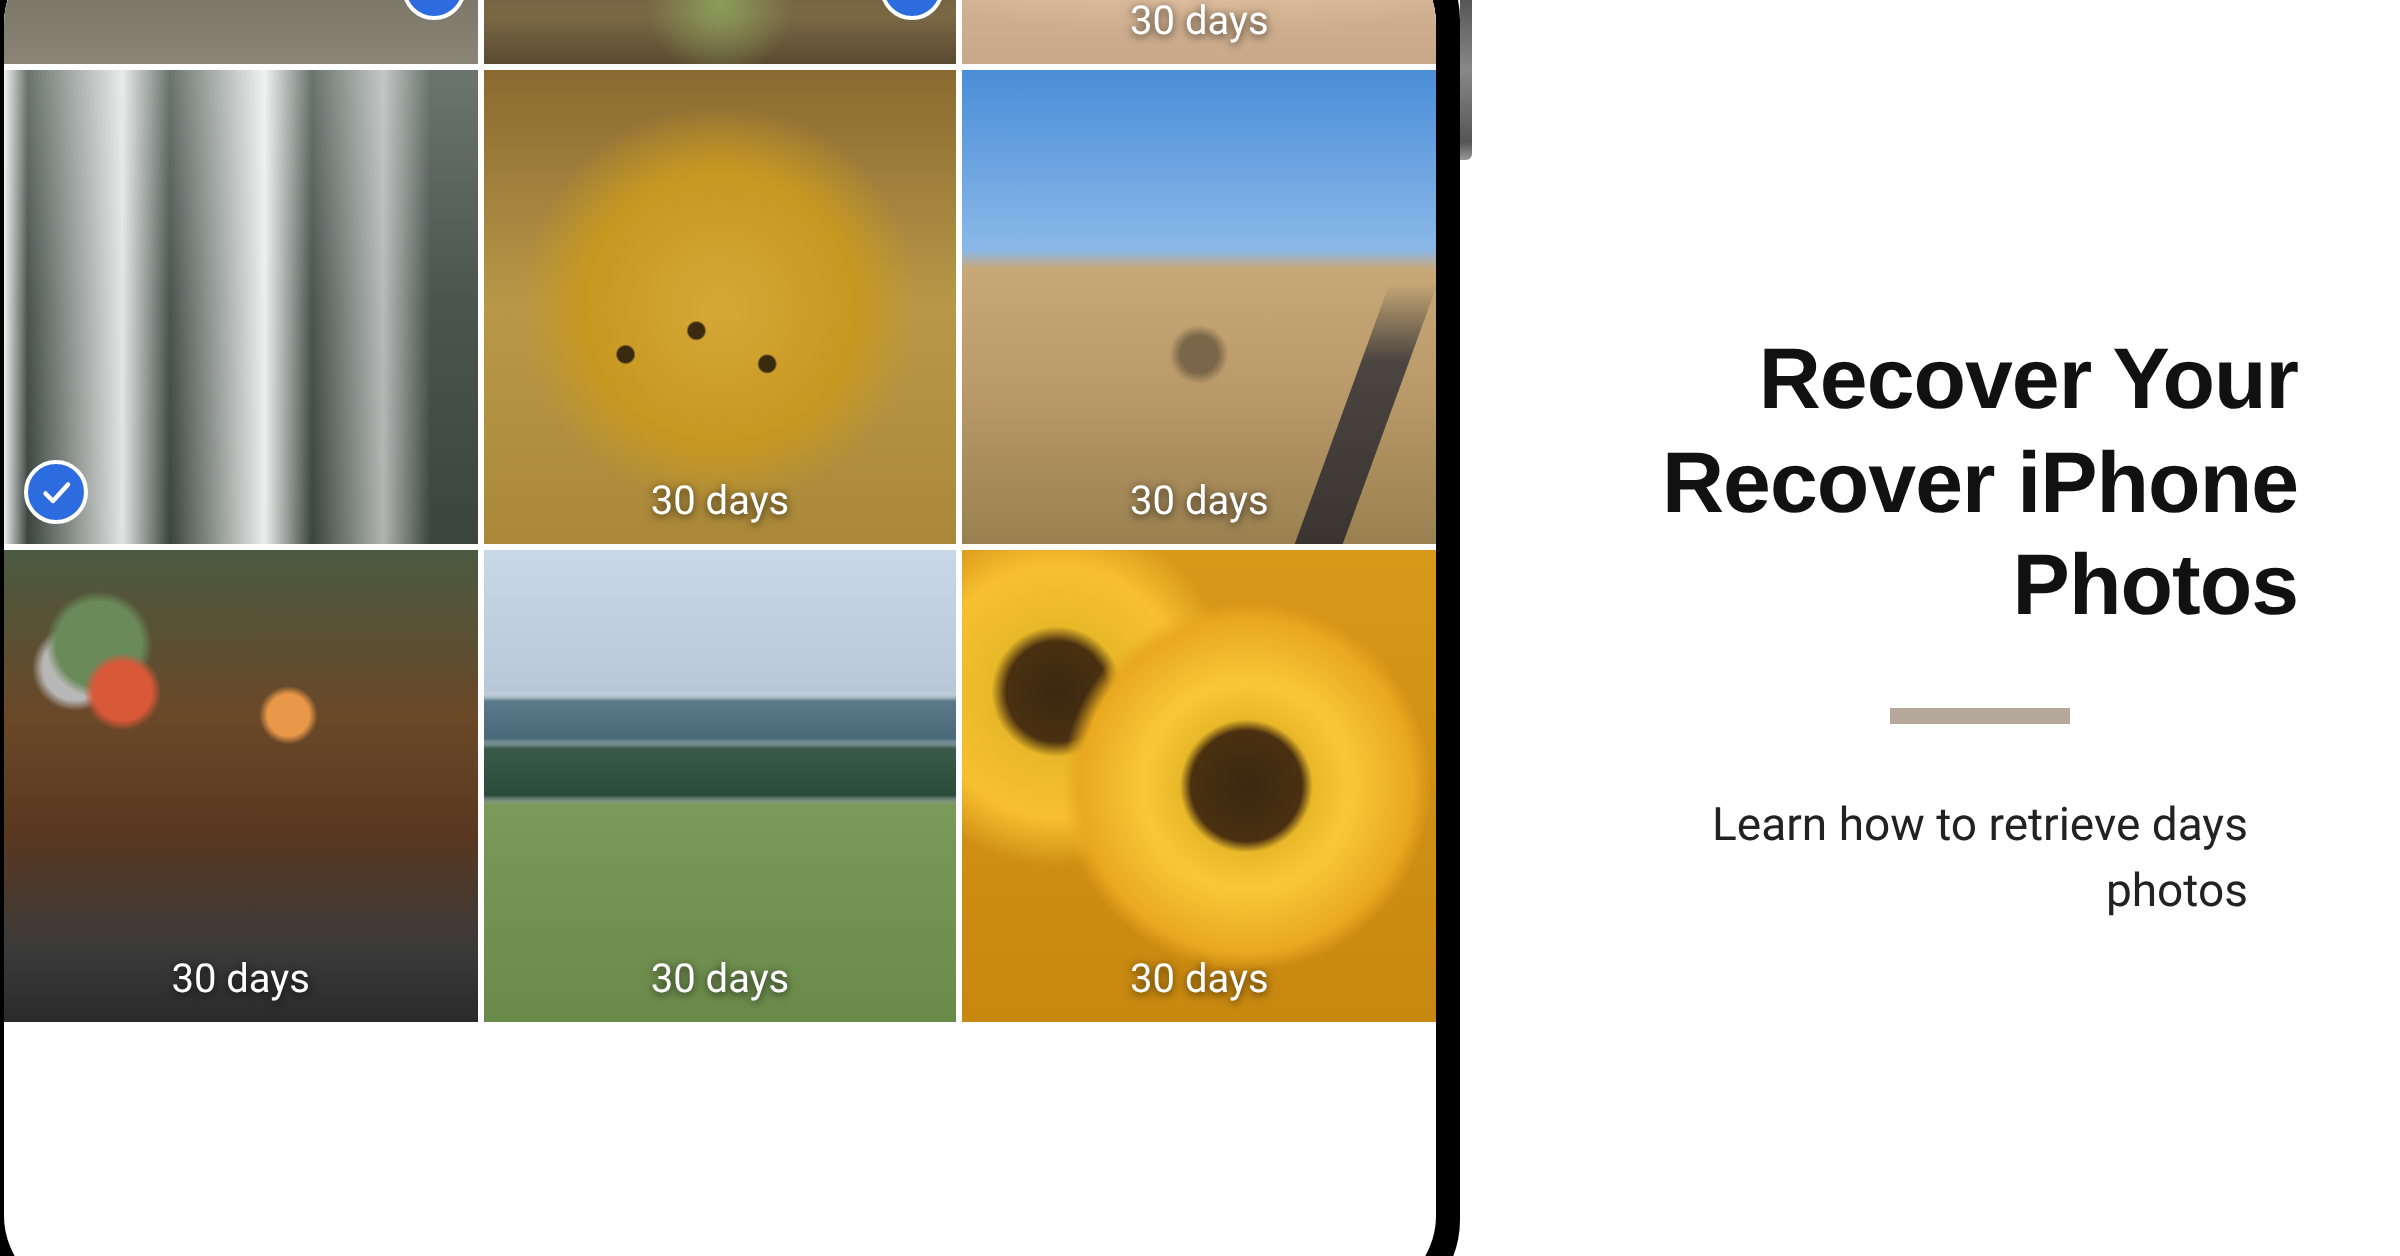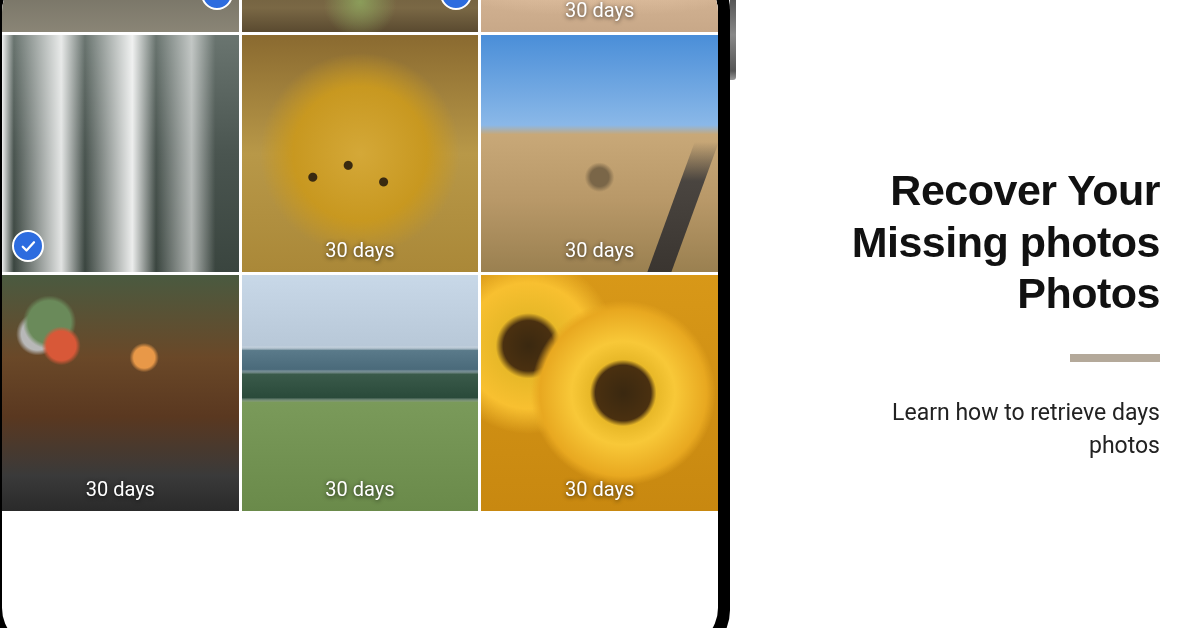--- a/index.html
+++ b/index.html
@@ -178,21 +178,21 @@
         radial-gradient(circle at 20% 30%, #3a2810 0%, #4a3010 10%, #e8b828 13%, #f8c030 25%, transparent 35%),
         linear-gradient(180deg, #d89818 0%, #c88810 100%);
     }
 
     
     .text-panel {
       flex: 1;
       display: flex;
       flex-direction: column;
       justify-content: center;
-      align-items: flex-end;
+      align-items: center;
       padding: 40px 40px 40px 60px;
       text-align: right;
     }
 
     .title {
       font-size: 43px;
       font-weight: 800;
       line-height: 1.2;
       color: #111;
       letter-spacing: -0.5px;
@@ -276,21 +276,21 @@
         </div>
 
       </div>
     </div>
   </div>
 </div>
 
 <div class="text-panel">
   <div class="title">
     <span>Recover Your</span><br>
-    <span>Missing photos</span><br>
+    <span>Recover iPhone</span><br>
     <span>Photos</span>
   </div>
   <div class="divider"></div>
   <div class="subtitle">
     <span>Learn how to retrieve days</span><br>
     <span>photos</span>
   </div>
 </div>
 
 </body></html>

